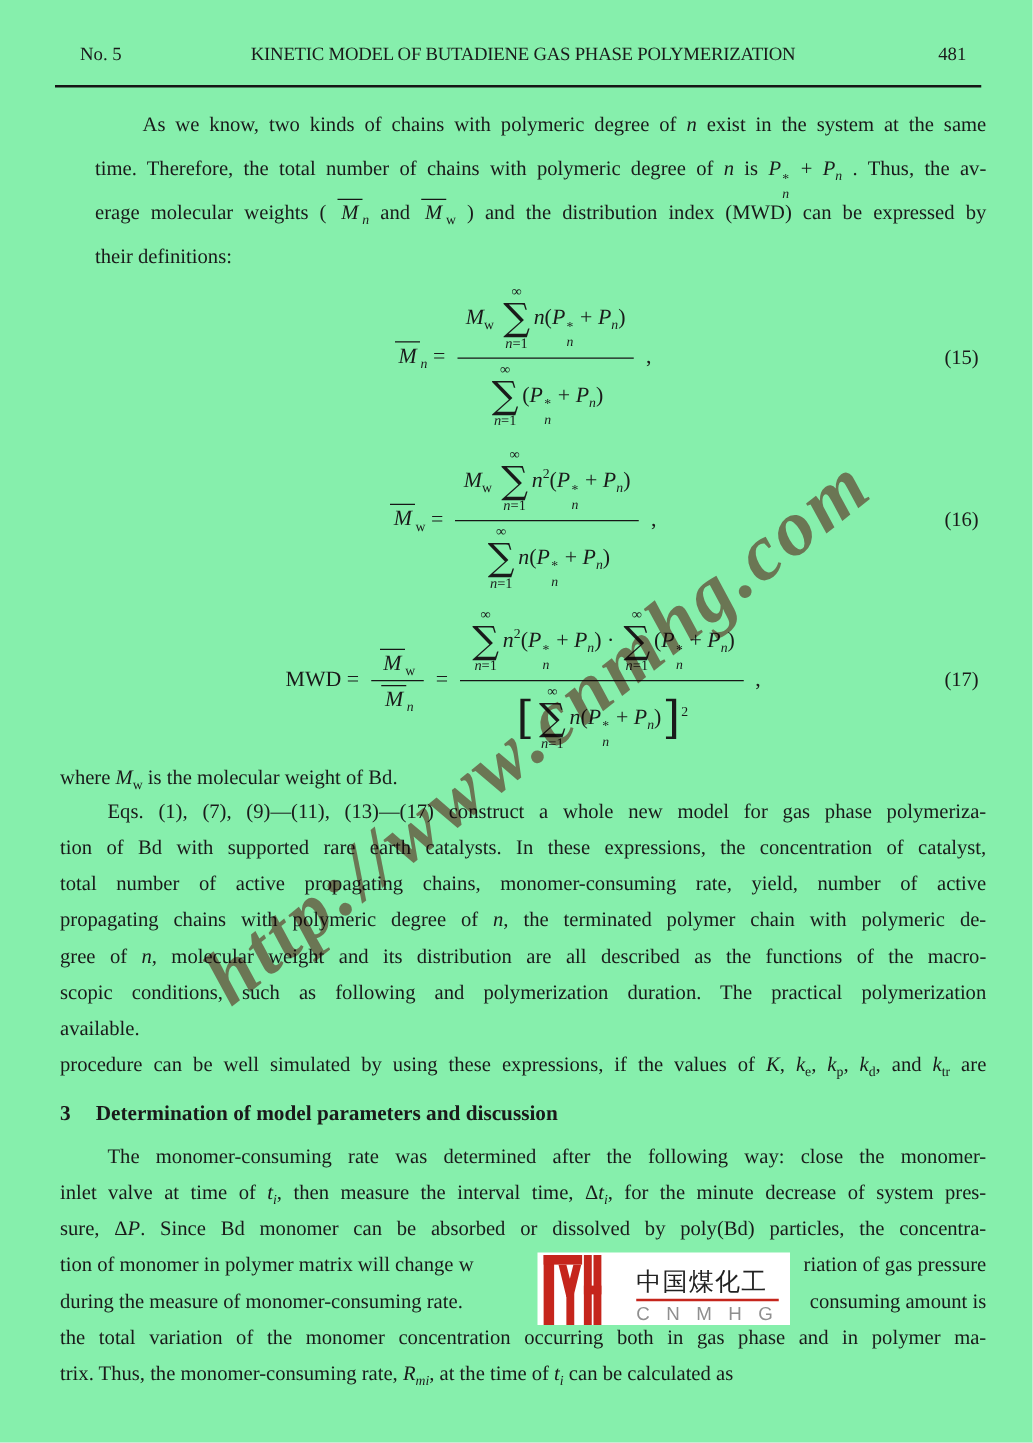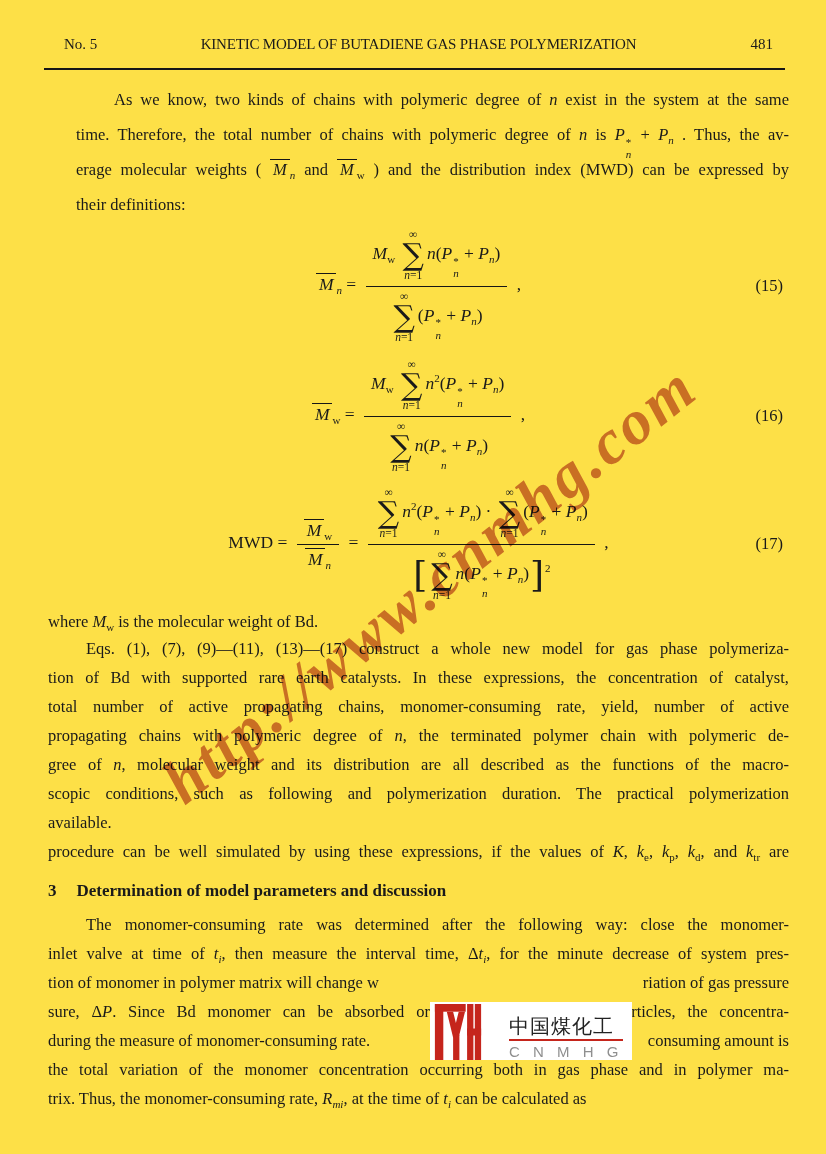--- a/index.html
+++ b/index.html
@@ -1,18 +1,18 @@
 <!DOCTYPE html>
 <html><head>
 <meta charset="utf-8">
 <style>
   html,body { margin:0; padding:0; background:#e8e8e8; }
   .page {
     position:relative; width:826px; height:1154px; margin:0 auto;
-    background:#fde047; overflow:hidden;
+    background:#86efac; overflow:hidden;
     font-family:"Liberation Serif","DejaVu Serif",serif;
     color:#1a1a1a;
   }
   
   .header { position:absolute; top:36px; left:48px; width:741px; height:22px; font-size:15px; }
   .h-left  { position:absolute; left:16px; top:0; }
   .h-center{ position:absolute; left:0; right:0; text-align:center; letter-spacing:-0.2px; }
   .h-right { position:absolute; right:16px; top:0; }
   .rule { position:absolute; top:68px; left:44px; width:741px; height:2px; background:#161616; }
 
@@ -185,25 +185,25 @@
     <div class="line">procedure can be well simulated by using these expressions, if the values of <i>K</i>, <i>k</i><sub>e</sub>, <i>k</i><sub>p</sub>, <i>k</i><sub>d</sub>, and <i>k</i><sub>tr</sub> are</div>
   </div>
 
   <div class="heading" style="top:876px">
     <span class="num">3</span><span>Determination of model parameters and discussion</span>
   </div>
 
   <div class="para" style="top:910px">
     <div class="line indent">The monomer-consuming rate was determined after the following way: close the monomer-</div>
     <div class="line">inlet valve at time of <i>t</i><sub><i>i</i></sub>, then measure the interval time, Δ<i>t</i><sub><i>i</i></sub>, for the minute decrease of system pres-</div>
+    <div class="line">sure, Δ<i>P</i>. Since Bd monomer can be absorbed or dissolved by poly(Bd) particles, the concentra-</div>
     <div class="line split">
       <span>tion of monomer in polymer matrix will change w</span>
       <span>riation of gas pressure</span>
     </div>
-    <div class="line">sure, Δ<i>P</i>. Since Bd monomer can be absorbed or dissolved by poly(Bd) particles, the concentra-</div>
     <div class="line split">
       <span>during the measure of monomer-consuming rate.</span>
       <span>consuming amount is</span>
     </div>
     <div class="line">the total variation of the monomer concentration occurring both in gas phase and in polymer ma-</div>
     <div class="line last">trix. Thus, the monomer-consuming rate, <i>R</i><sub><i>mi</i></sub>, at the time of <i>t</i><sub><i>i</i></sub> can be calculated as</div>
   </div>
 
   <div class="logo">
     <svg class="logo-mark" width="56" height="56" viewBox="0 0 66 80" aria-hidden="true">

